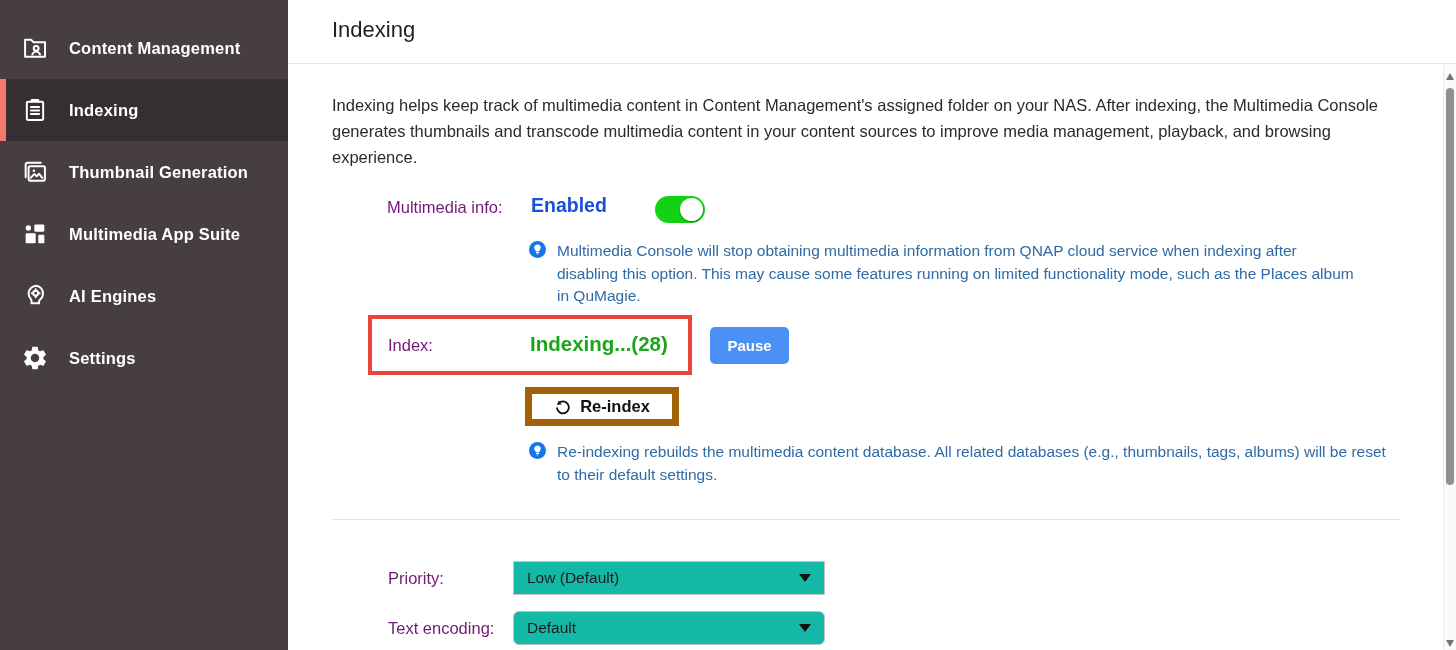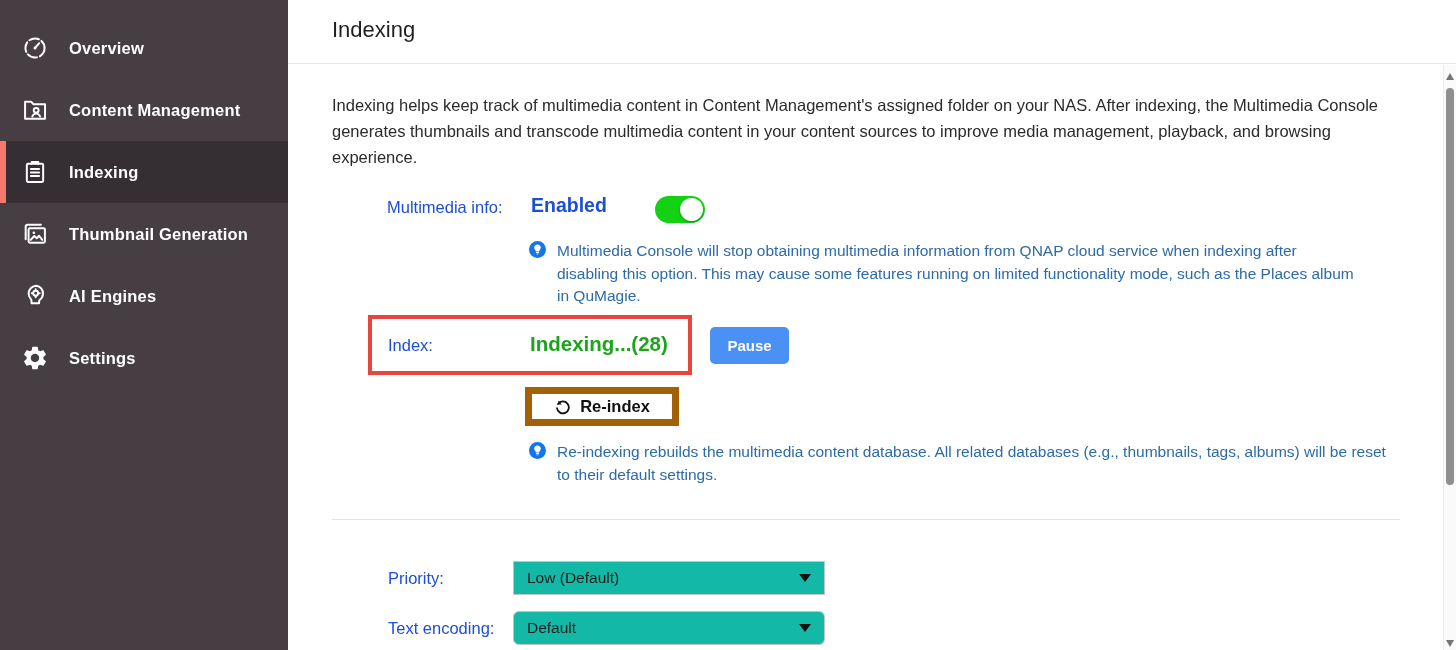--- a/index.html
+++ b/index.html
@@ -23,21 +23,21 @@
   
   .header { position:absolute; left:288px; top:0; width:1168px; height:64px;
             background:#fff; border-bottom:1px solid #e7e7e7; }
   .page-title { position:absolute; left:44px; top:17px; font-size:22px;
                 font-weight:500; color:#1f1f1f; }
 
   
   .desc { position:absolute; left:332px; top:92px; width:1070px;
           font-size:16.5px; line-height:26px; color:#2b2b2b; }
 
-  .field-label { position:absolute; font-size:16.5px; color:#1d4ed8; }
+  .field-label { position:absolute; font-size:16.5px; color:#701a75; }
 
   .enabled-status { position:absolute; left:531px; top:194px; font-size:19.5px;
                     font-weight:700; color:#1b4fd6; }
 
   .toggle { position:absolute; left:655px; top:196px; width:50px; height:27px;
             border-radius:14px; background:#13d213; cursor:pointer; }
   .toggle .knob { position:absolute; top:2px; right:2px; width:23px; height:23px;
                   border-radius:50%; background:#fff;
                   box-shadow:0 1px 2px rgba(0,0,0,.35); }
 
@@ -85,30 +85,20 @@
   .sb-thumb { position:absolute; top:23px; left:2px; width:8px; height:397px;
               background:#8f8f8f; border-radius:4px; cursor:pointer; }
 </style>
 </head>
 <body>
 
 <nav class="sidebar" id="sidebar">
     <div class="side-item">
       <span class="icon">
         <svg viewBox="0 0 24 24">
-          <circle cx="12" cy="12" r="8.2" fill="none" stroke="#fff" stroke-width="1.7" stroke-linecap="round" stroke-linejoin="round" stroke-dasharray="8.5 2.6"></circle>
-          <path d="M12 12l3.6-4.1" fill="none" stroke="#fff" stroke-width="1.7" stroke-linecap="round" stroke-linejoin="round"></path>
-          <circle cx="12" cy="12" r="1.3" fill="#fff"></circle>
-        </svg>
-      </span>
-      <span class="lbl">Overview</span>
-    </div>
-    <div class="side-item">
-      <span class="icon">
-        <svg viewBox="0 0 24 24">
           <path d="M3.5 19.5V5h5.3l1.8 2h10v12.5z" fill="none" stroke="#fff" stroke-width="1.7" stroke-linecap="round" stroke-linejoin="round"></path>
           <circle cx="13" cy="12.3" r="2.1" fill="none" stroke="#fff" stroke-width="1.7" stroke-linecap="round" stroke-linejoin="round"></circle>
           <path d="M9.7 17.6c.5-1.6 1.8-2.5 3.3-2.5s2.8.9 3.3 2.5" fill="none" stroke="#fff" stroke-width="1.7" stroke-linecap="round" stroke-linejoin="round"></path>
         </svg>
       </span>
       <span class="lbl">Content Management</span>
     </div>
     <div class="side-item active">
       <div class="accent"></div>
       <span class="icon">
@@ -123,20 +113,31 @@
     <div class="side-item">
       <span class="icon">
         <svg viewBox="0 0 24 24">
           <path d="M4 16.5v-11A1.5 1.5 0 0 1 5.5 4H17" fill="none" stroke="#fff" stroke-width="1.7" stroke-linecap="round" stroke-linejoin="round"></path>
           <rect x="6.5" y="7" width="14" height="12.5" rx="1.2" fill="none" stroke="#fff" stroke-width="1.7" stroke-linecap="round" stroke-linejoin="round"></rect>
           <circle cx="11" cy="11" r="1.1" fill="#fff"></circle>
           <path d="M8.3 17l3.1-3.3 2.1 2 2-2.2 2.7 3.5" fill="none" stroke="#fff" stroke-width="1.7" stroke-linecap="round" stroke-linejoin="round"></path>
         </svg>
       </span>
       <span class="lbl">Thumbnail Generation</span>
+    </div>
+    <div class="side-item">
+      <span class="icon">
+        <svg viewBox="0 0 24 24" fill="#fff">
+          <rect x="4" y="4.6" width="4.6" height="4.6" rx="2.3"></rect>
+          <rect x="11.4" y="3.8" width="8.6" height="6.2" rx="1"></rect>
+          <rect x="4" y="11.4" width="8.6" height="8.6" rx="1"></rect>
+          <rect x="14.8" y="12.6" width="5.2" height="7.4" rx="1"></rect>
+        </svg>
+      </span>
+      <span class="lbl">Multimedia App Suite</span>
     </div>
     <div class="side-item">
       <span class="icon">
         <svg viewBox="0 0 24 24">
           <path d="M13.2 3.2a6.8 6.8 0 0 0-6.7 6.5c-.06 1.8.6 3.3 1.7 4.6.5.6.8 1.2.8 2v1.9h6.5v-1.5c0-.6.2-1.1.7-1.5 1.4-1.2 2.6-2.8 2.6-5.2a6.6 6.6 0 0 0-5.6-6.8z" fill="none" stroke="#fff" stroke-width="1.7" stroke-linecap="round" stroke-linejoin="round"></path>
           <circle cx="12.6" cy="9.6" r="2.1" fill="none" stroke="#fff" stroke-width="1.7" stroke-linecap="round" stroke-linejoin="round"></circle>
           <path d="M12.6 6.2v1.3M12.6 11.7v1.3M9.2 9.6h1.2M16 9.6h-1.2" fill="none" stroke="#fff" stroke-width="1.7" stroke-linecap="round" stroke-linejoin="round"></path>
         </svg>
       </span>
       <span class="lbl">AI Engines</span>

